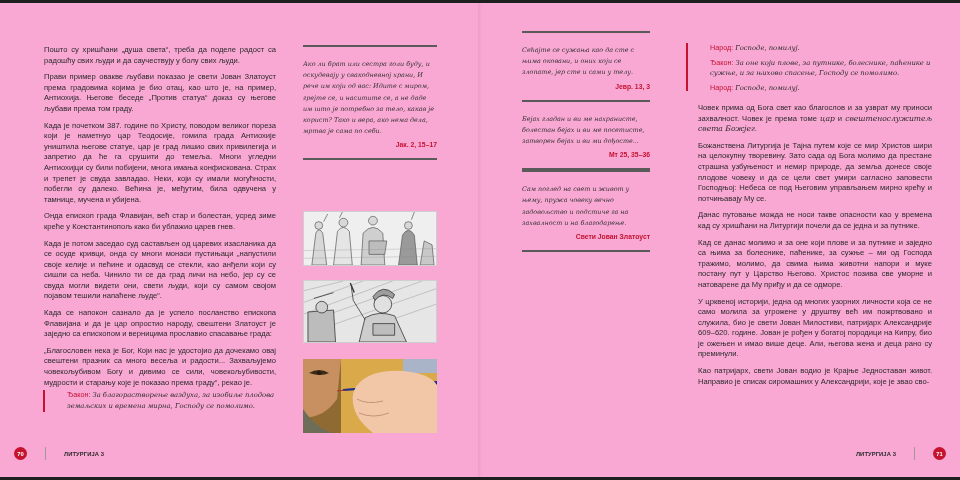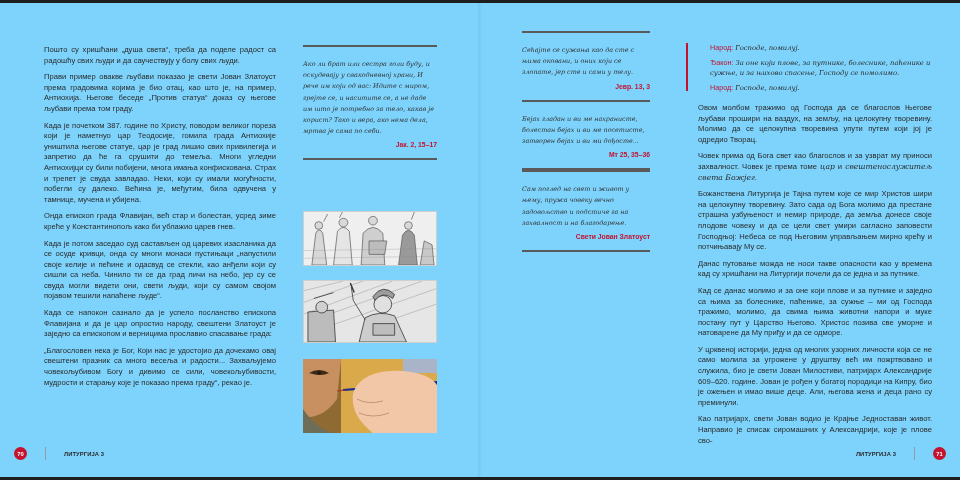--- a/index.html
+++ b/index.html
@@ -1,19 +1,19 @@
 <!DOCTYPE html>
 <html><head>
 <meta charset="utf-8">
 <style>
   * { box-sizing: border-box; margin: 0; padding: 0; }
   html, body { width: 960px; height: 480px; overflow: hidden; background: #1e1e1e; }
   body { font-family: "Liberation Sans", "DejaVu Sans", sans-serif; color: #2b2b2b; }
 
-  .spread { position: absolute; left: 0; top: 3px; width: 960px; height: 474px; background: #7dd3fc; }
+  .spread { position: absolute; left: 0; top: 3px; width: 960px; height: 474px; background: #f9a8d4; }
   .gutter-shadow { position: absolute; left: 478px; top: 0; width: 4px; height: 100%;
     background: linear-gradient(to right, rgba(0,0,0,0.06), rgba(0,0,0,0.0)); }
 
   .body-col { position: absolute; font-size: 7.6px; line-height: 10.6px; text-align: justify; color: #2a2a2a; }
   .body-col p { margin-bottom: 6px; }
   .left-col { left: 44px; top: 42px; width: 232px; }
   .right-col { left: 698px; top: 100px; width: 234px; }
 
   .it { font-family: "DejaVu Serif", "Liberation Serif", serif; font-style: italic; }
   .red { color: #c4122f; }
@@ -57,20 +57,26 @@
   <div class="body-col left-col">
     <p>Пошто су хришћани „душа света“, треба да поделе радост са радошћу свих људи и да саучествују у болу свих људи.</p>
     <p>Прави пример овакве љубави показао је свети Јован Златоуст према градовима којима је био отац, као што је, на пример, Антиохија. Његове беседе „Против статуа“ доказ су његове љубави према том граду.</p>
     <p>Када је почетком 387. године по Христу, поводом великог пореза који је наметнуо цар Теодосије, гомила града Антиохије уништила његове статуе, цар је град лишио свих привилегија и запретио да ће га срушити до темеља. Многи угледни Антиохијци су били побијени, многа имања конфискована. Страх и трепет је свуда завладао. Неки, који су имали могућности, побегли су далеко. Већина је, међутим, била одвучена у тамнице, мучена и убијена.</p>
     <p>Онда епископ града Флавијан, већ стар и болестан, усред зиме креће у Константинопољ како би ублажио царев гнев.</p>
     <p>Када је потом заседао суд састављен од царевих изасланика да се осуде кривци, онда су многи монаси пустињаци „напустили своје келије и пећине и одасвуд се стекли, као анђели који су сишли са неба. Чинило ти се да град личи на небо, јер су се свуда могли видети они, свети људи, који су самом својом појавом тешили напаћене људе“.</p>
     <p>Када се напокон сазнало да је успело посланство епископа Флавијана и да је цар опростио народу, свештени Златоуст је заједно са епископом и верницима прославио спасавање града:</p>
     <p>„Благословен нека је Бог, Који нас је удостојио да дочекамо овај свештени празник са много весеља и радости... Захваљујемо човекољубивом Богу и дивимо се сили, човекољубивости, мудрости и старању које је показао према граду“, рекао је.</p>
   </div>
 
+  <div class="callout callout-left">
+    <p>
+      <span class="red">Ђакон:</span>
+      <span class="it">За благорастворење ваздуха, за изобиље плодова земаљских и времена мирна, Господу се помолимо.</span>
+    </p>
+  </div>
 
   <div class="quote-col qc-mid">
     <div class="rule"></div>
     <div class="quote">
       <div class="qt">Ако ли брат или сестра голи буду, и оскудевају у свакодневној храни, И рече им који од вас: Идите с миром, грејте се, и наситите се, а не даде им што је потребно за тело, какав је корист? Тако и вера, ако нема дела, мртва је сама по себи.</div>
       <div class="src">Јак. 2, 15–17</div>
     </div>
     <div class="rule"></div>
   </div>
 
@@ -164,29 +170,28 @@
       <span class="red">Ђакон:</span>
       <span class="it">За оне који плове, за путнике, болеснике, паћенике и сужње, и за њихово спасење, Господу се помолимо.</span>
     </p>
     <p>
       <span class="red">Народ:</span>
       <span class="it">Господе, помилуј.</span>
     </p>
   </div>
 
   <div class="body-col right-col">
-    <p>Овом молбом тражимо од Господа да се благослов Његове љубави прошири на ваздух, на земљу, на целокупну творевину. Молимо да се целокупна творевина упути путем који јој је одредио Творац.</p>
     <p>
       <span>Човек прима од Бога свет као благослов и за узврат му приноси захвалност. Човек је према томе </span><span class="it">цар</span><span> и </span><span class="it">свештенослужитељ света Божјег</span><span>.</span>
     </p>
     <p>Божанствена Литургија је Тајна путем које се мир Христов шири на целокупну творевину. Зато сада од Бога молимо да престане страшна узбуњеност и немир природе, да земља донесе своје плодове човеку и да се цели свет умири сагласно заповести Господњој: Небеса се под Његовим управљањем мирно крећу и потчињавају Му се.</p>
     <p>Данас путовање можда не носи такве опасности као у времена кад су хришћани на Литургији почели да се једна и за путнике.</p>
     <p>Кад се данас молимо и за оне који плове и за путнике и заједно са њима за болеснике, паћенике, за сужње – ми од Господа тражимо, молимо, да свима њима животни напори и муке постану пут у Царство Његово. Христос позива све уморне и натоварене да Му приђу и да се одморе.</p>
     <p>У црквеној историји, једна од многих узорних личности која се не само молила за угрожене у друштву већ им пожртвовано и служила, био је свети Јован Милостиви, патријарх Александрије 609–620. године. Јован је рођен у богатој породици на Кипру, био је ожењен и имао више деце. Али, његова жена и деца рано су преминули.</p>
-    <p>Као патријарх, свети Јован водио је Крајње Једноставан живот. Направио је списак сиромашних у Александрији, које је плове сво-</p>
+    <p>Као патријарх, свети Јован водио је Крајње Једноставан живот. Направио је списак сиромашних у Александрији, које је звао сво-</p>
   </div>
 
   <div class="footer footer-left">
     <div class="pnum">70</div>
     <div class="vbar"></div>
     <div>ЛИТУРГИЈА 3</div>
   </div>
   <div class="footer footer-right">
     <div>ЛИТУРГИЈА 3</div>
     <div class="vbar"></div>

